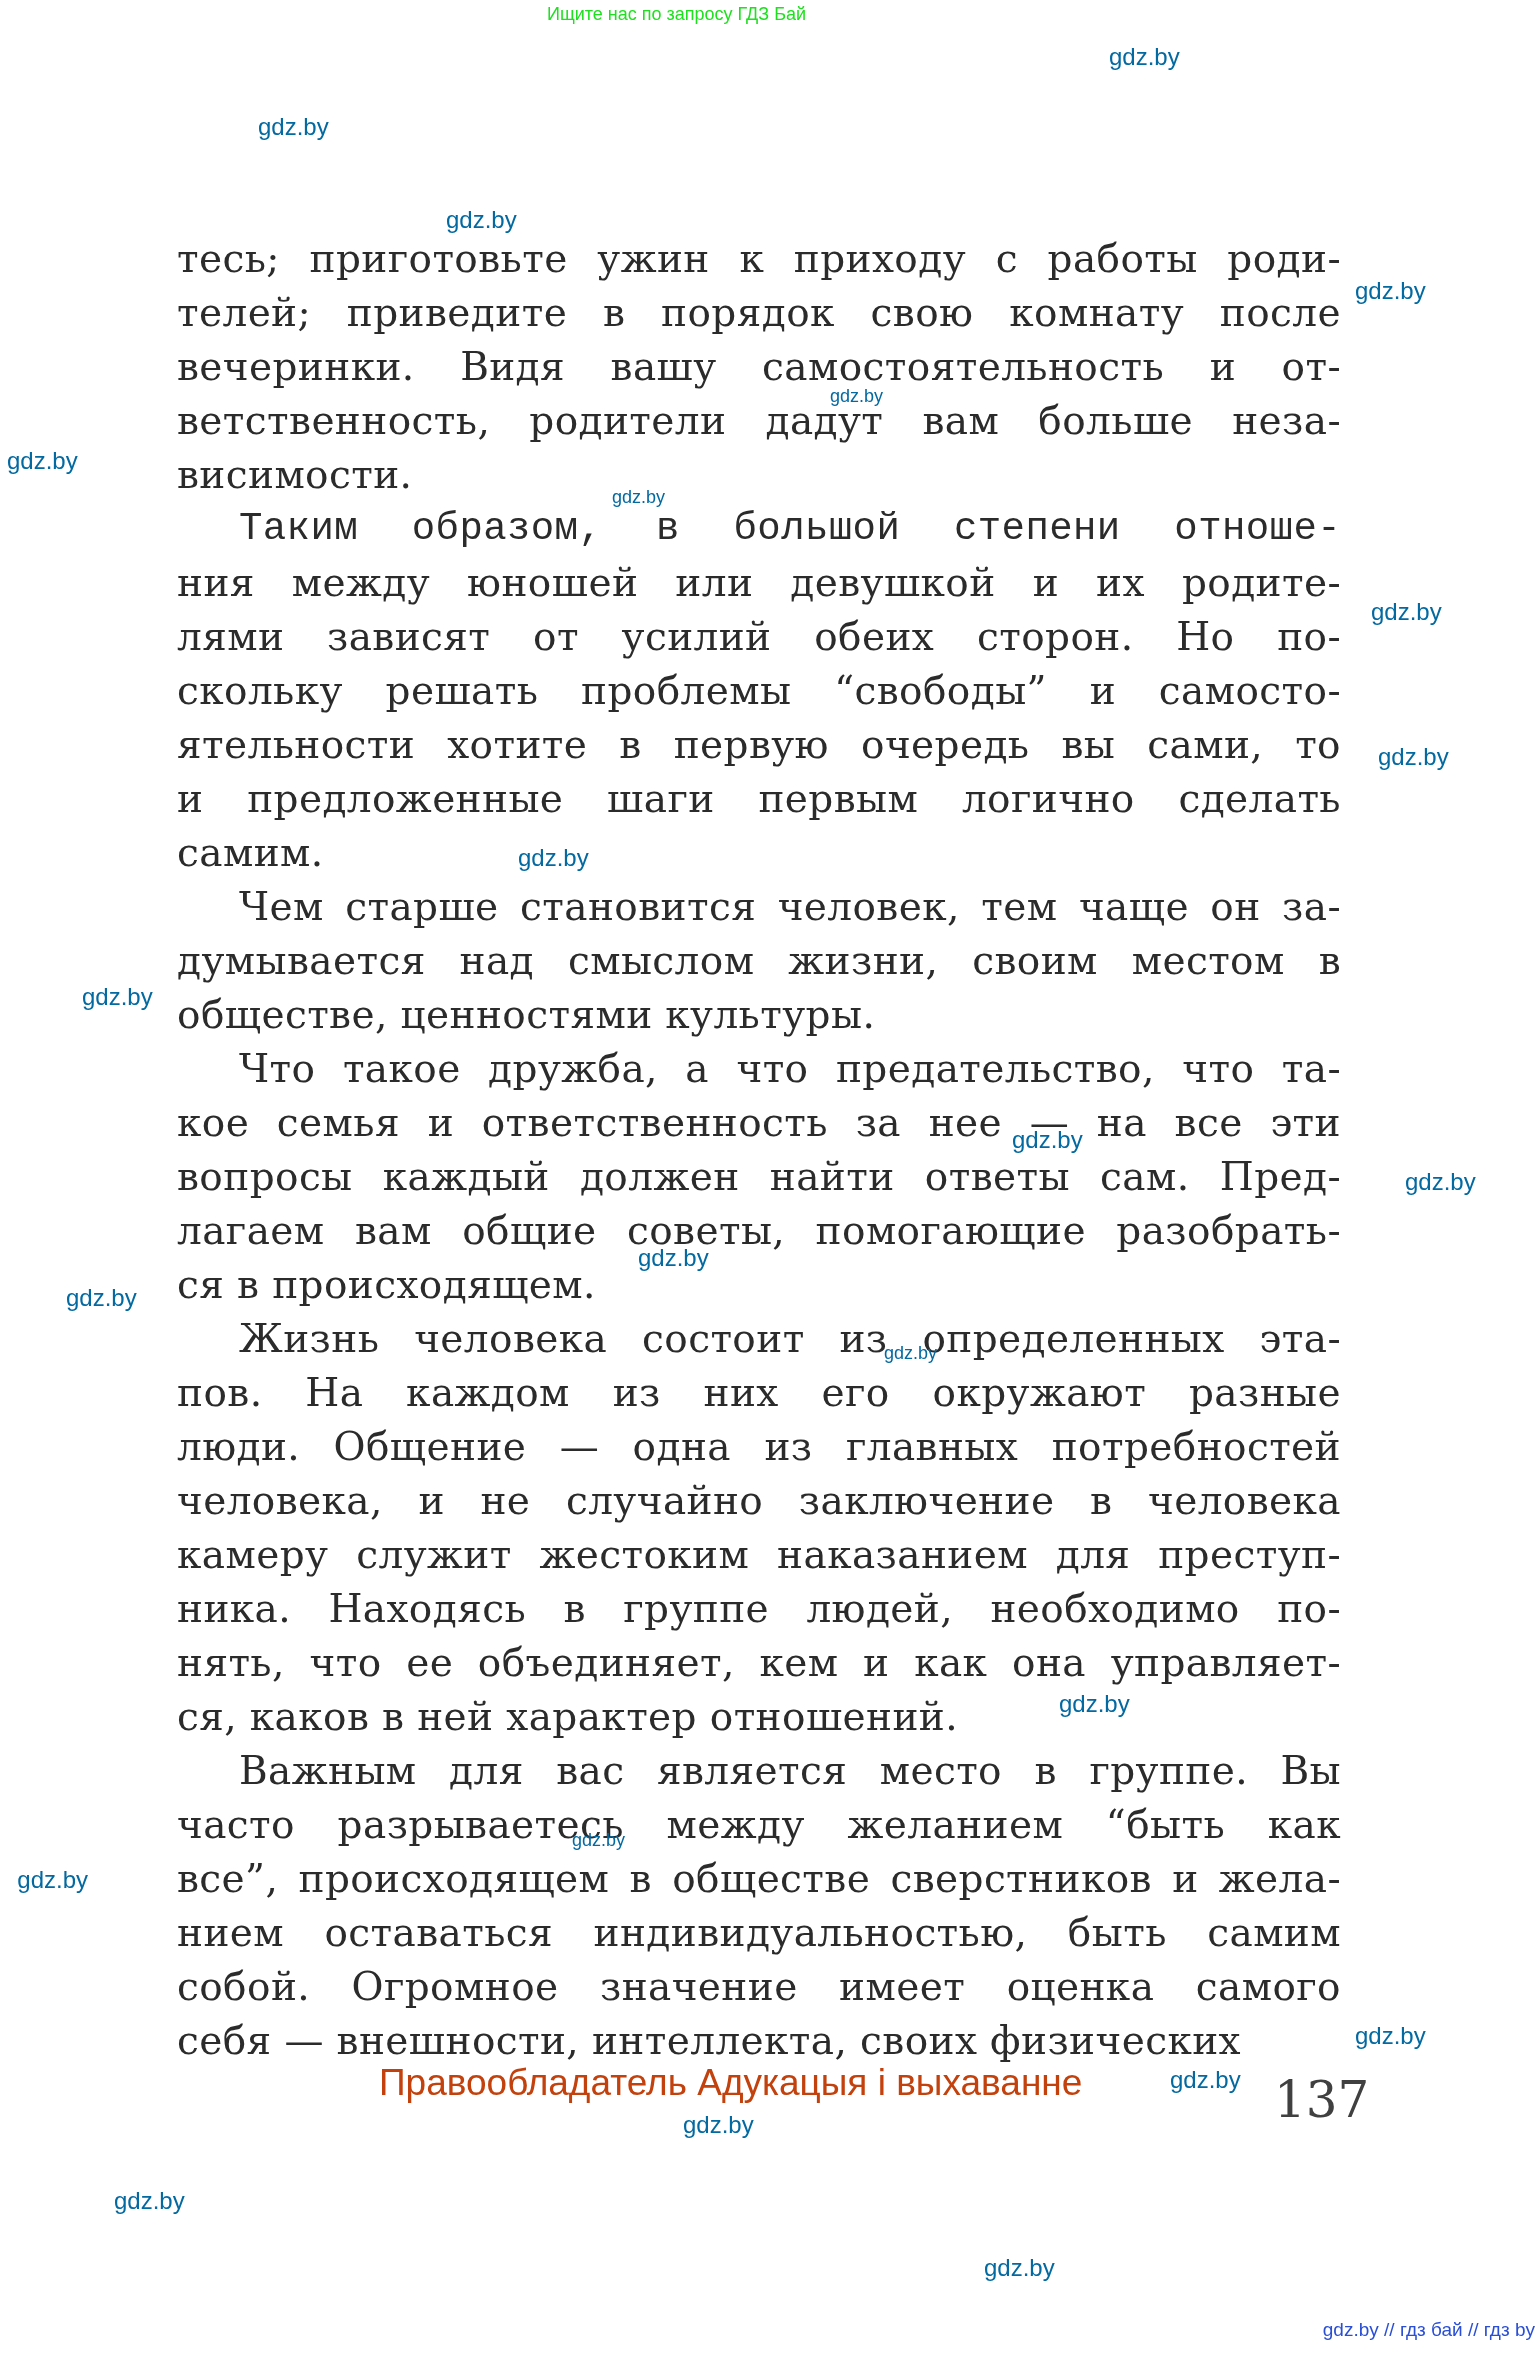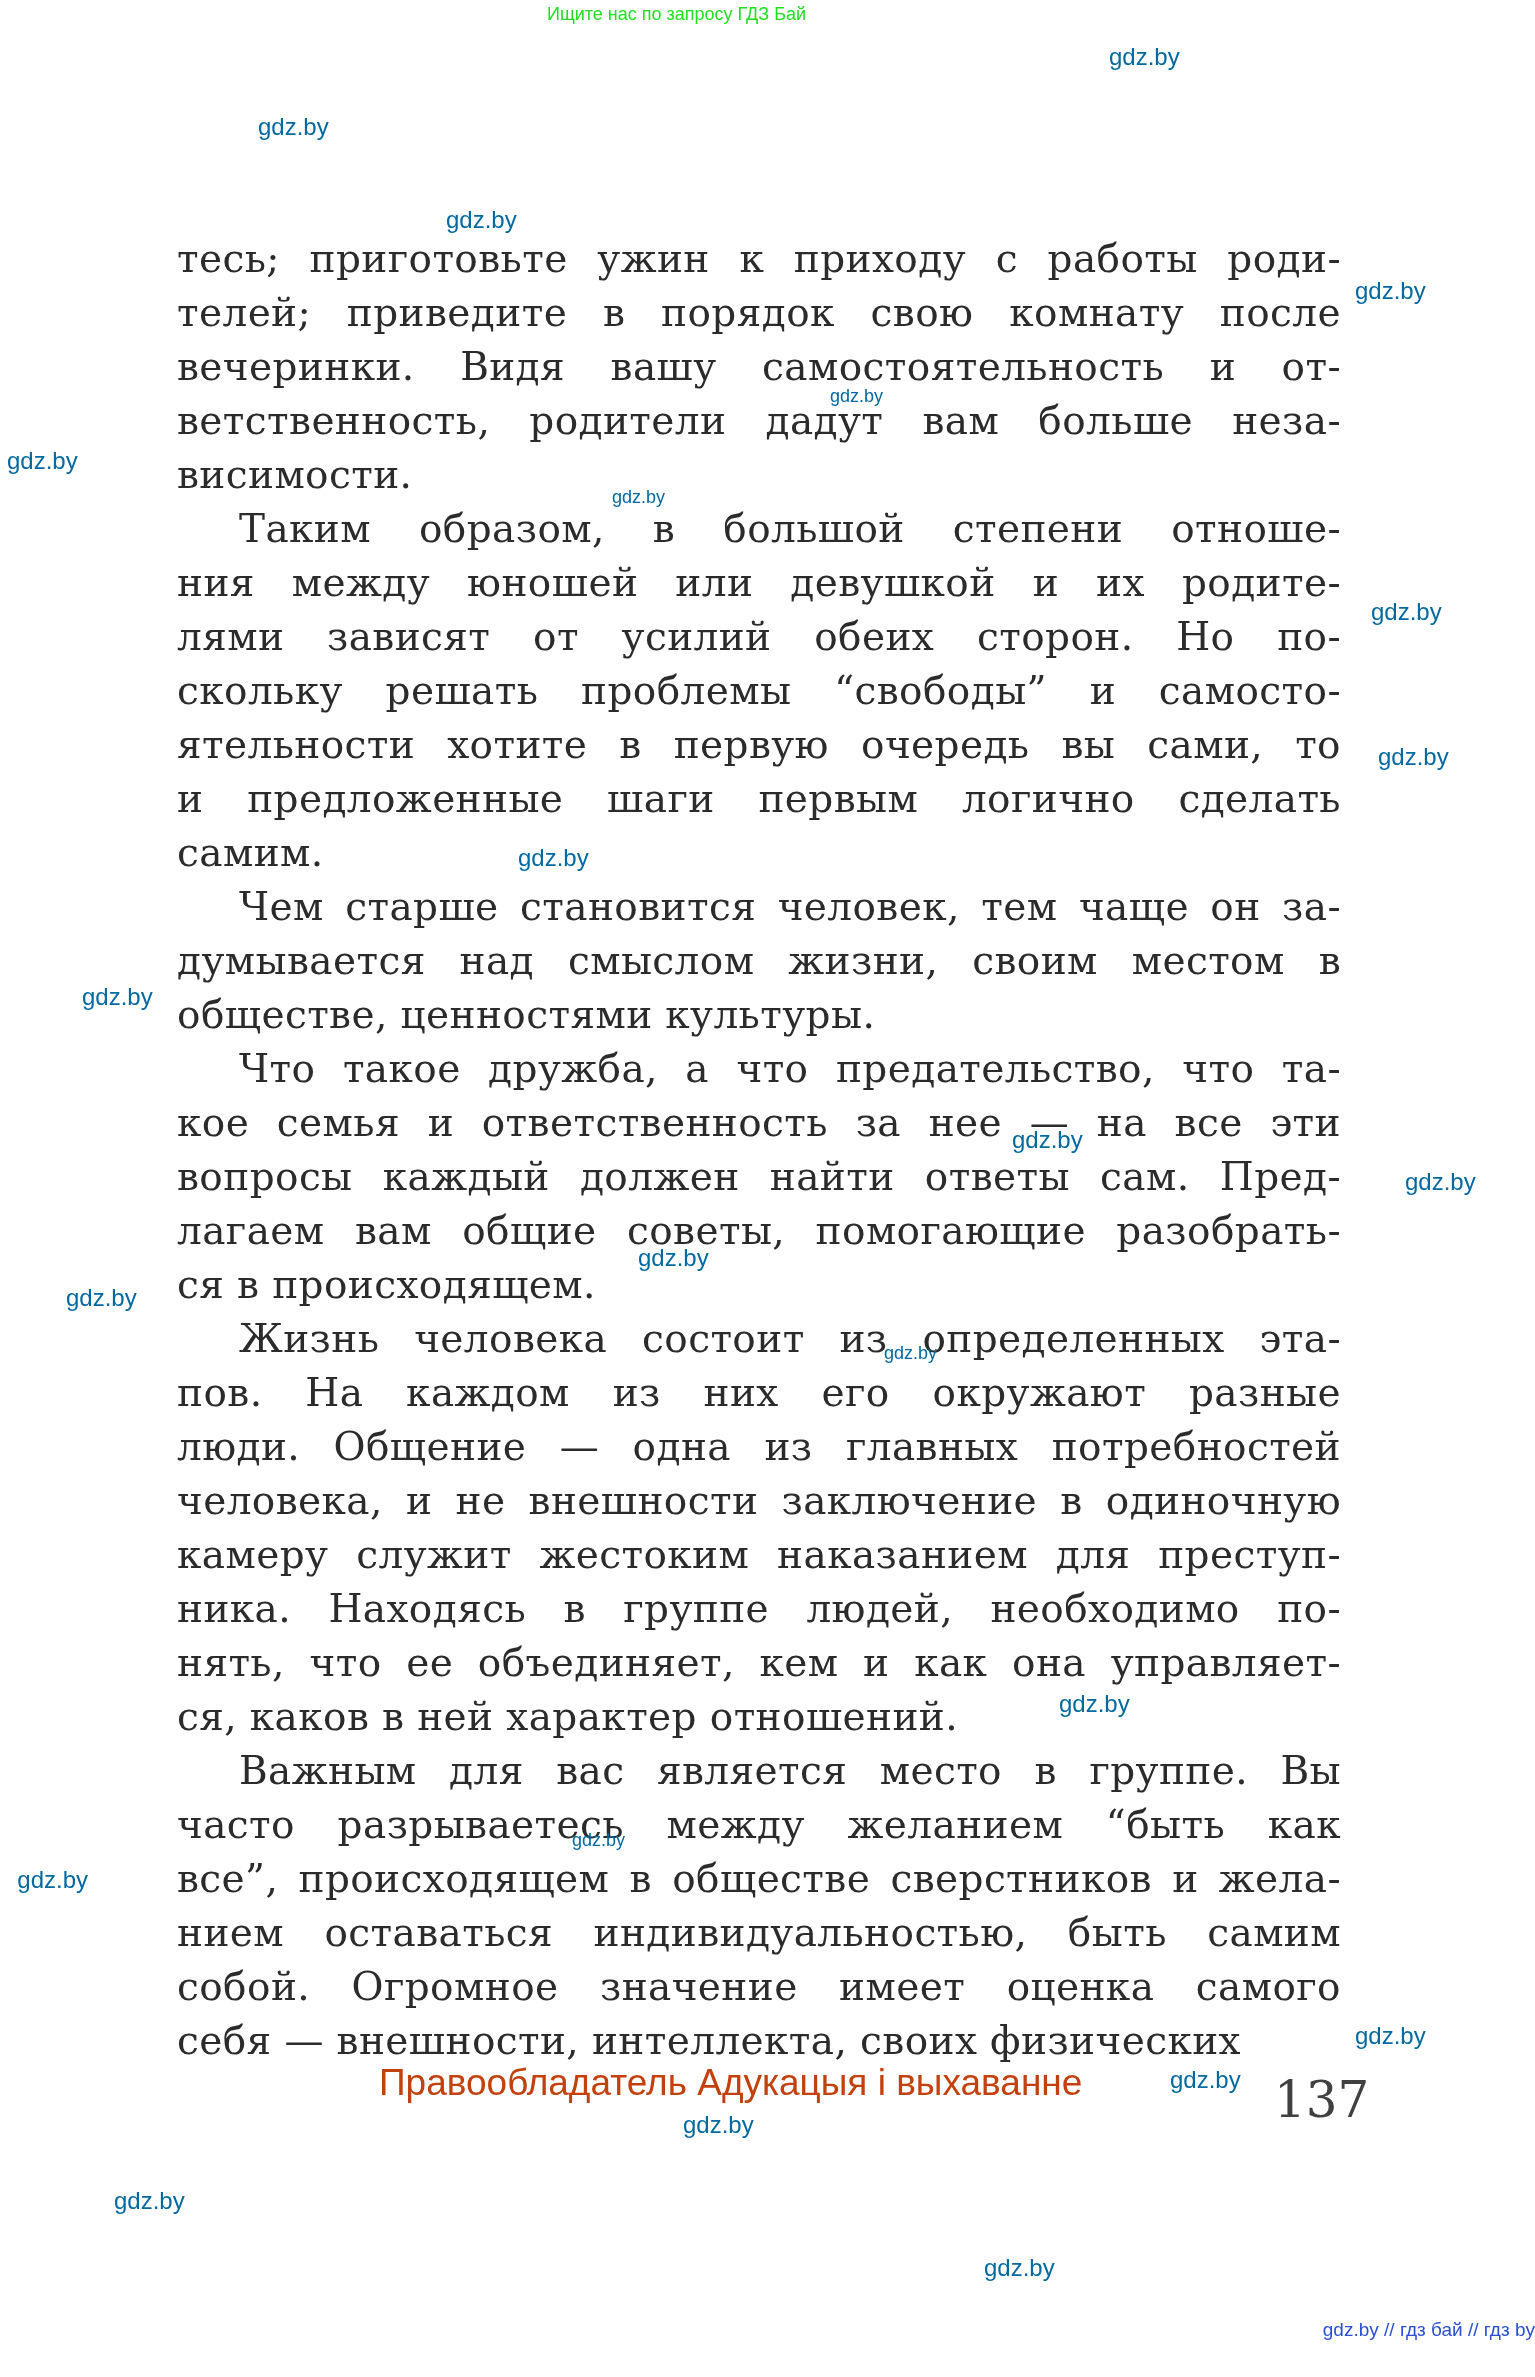--- a/index.html
+++ b/index.html
@@ -42,21 +42,21 @@
 
 <div class="page-text" id="page-text">
     <p class="cont" style="text-indent: 0px;">
       <span class="line">тесь; приготовьте ужин к приходу с работы роди-</span>
       <span class="line">телей; приведите в порядок свою комнату после</span>
       <span class="line">вечеринки. Видя вашу самостоятельность и от-</span>
       <span class="line">ветственность, родители дадут вам больше неза-</span>
       <span class="line last">висимости.</span>
     </p>
     <p style="text-indent: 0px;">
-      <span class="line" style="text-indent: 62px;">Таким образом, в большой степени отноше-</span>
+      <span class="line" style="text-indent: 62px; font-family: Liberation Mono, monospace;">Таким образом, в большой степени отноше-</span>
       <span class="line">ния между юношей или девушкой и их родите-</span>
       <span class="line">лями зависят от усилий обеих сторон. Но по-</span>
       <span class="line">скольку решать проблемы “свободы” и самосто-</span>
       <span class="line">ятельности хотите в первую очередь вы сами, то</span>
       <span class="line">и предложенные шаги первым логично сделать</span>
       <span class="line last">самим.</span>
     </p>
     <p style="text-indent: 0px;">
       <span class="line" style="text-indent: 62px;">Чем старше становится человек, тем чаще он за-</span>
       <span class="line">думывается над смыслом жизни, своим местом в</span>
@@ -66,21 +66,21 @@
       <span class="line" style="text-indent: 62px;">Что такое дружба, а что предательство, что та-</span>
       <span class="line">кое семья и ответственность за нее — на все эти</span>
       <span class="line">вопросы каждый должен найти ответы сам. Пред-</span>
       <span class="line">лагаем вам общие советы, помогающие разобрать-</span>
       <span class="line last">ся в происходящем.</span>
     </p>
     <p style="text-indent: 0px;">
       <span class="line" style="text-indent: 62px;">Жизнь человека состоит из определенных эта-</span>
       <span class="line">пов. На каждом из них его окружают разные</span>
       <span class="line">люди. Общение — одна из главных потребностей</span>
-      <span class="line">человека, и не внешности заключение в одиночную</span>
+      <span class="line">человека, и не случайно заключение в человека</span>
       <span class="line">камеру служит жестоким наказанием для преступ-</span>
       <span class="line">ника. Находясь в группе людей, необходимо по-</span>
       <span class="line">нять, что ее объединяет, кем и как она управляет-</span>
       <span class="line last">ся, каков в ней характер отношений.</span>
     </p>
     <p style="text-indent: 0px;">
       <span class="line" style="text-indent: 62px;">Важным для вас является место в группе. Вы</span>
       <span class="line">часто разрываетесь между желанием “быть как</span>
       <span class="line">все”, происходящем в обществе сверстников и жела-</span>
       <span class="line">нием оставаться индивидуальностью, быть самим</span>

